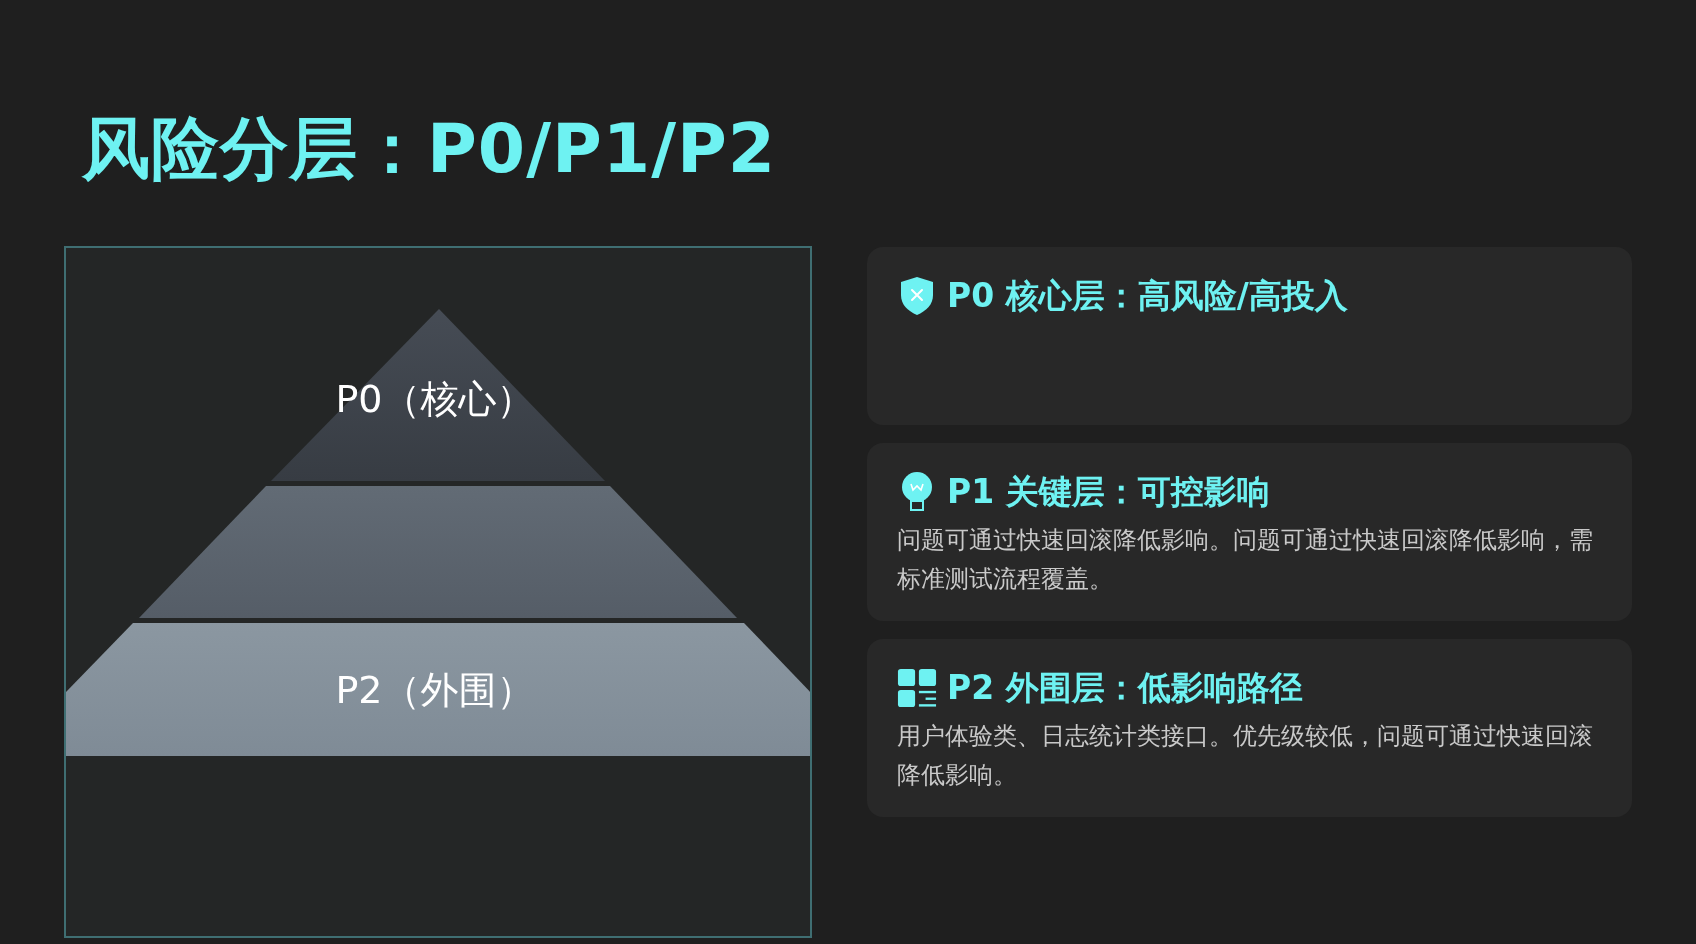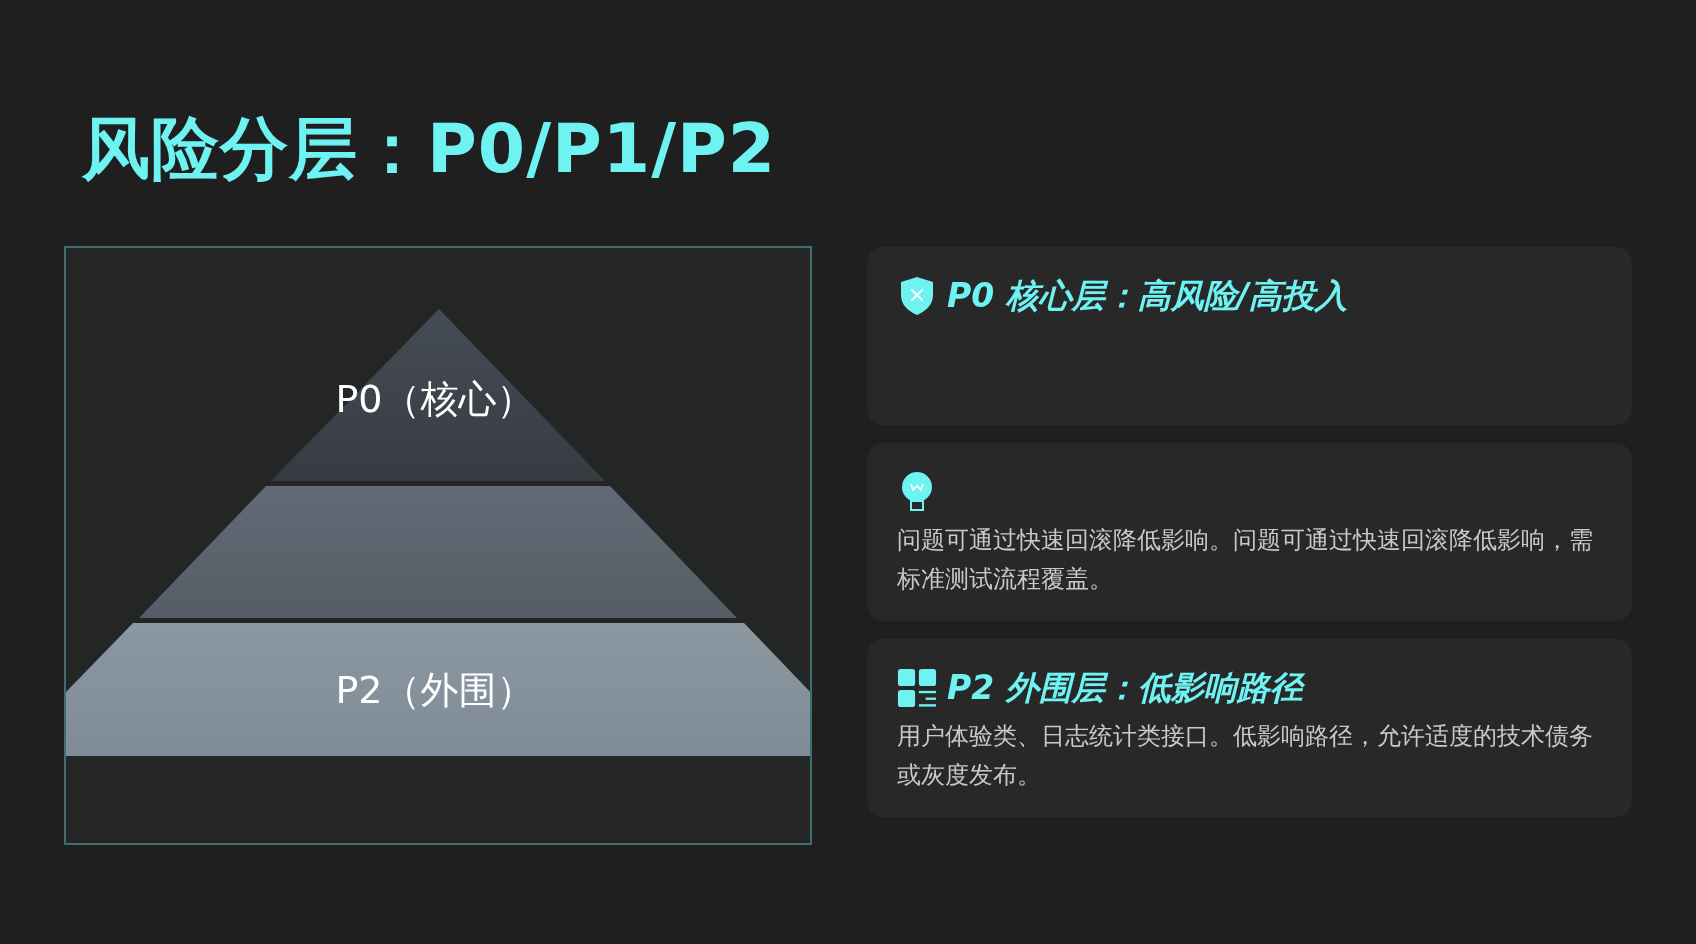--- a/index.html
+++ b/index.html
@@ -13,21 +13,21 @@
     position: absolute; left: 66px; top: 88px;
     margin: 16px;
     font-size: 68px; line-height: 90px; font-weight: bold;
     color: #6ef2f2;
     font-family: "DejaVu Sans", sans-serif;
     letter-spacing: 1px;
     white-space: nowrap;
   }
   .pyramid-frame {
     position: absolute; left: 64px; top: 246px;
-    width: 748px; height: 599px;
+    width: 748px; height: 692px;
     box-sizing: border-box;
     border: 2px solid #3f6e72;
     background: #242626;
     overflow: hidden;
   }
   .pyramid-svg { position: absolute; left: 0; top: 0; }
   .tier-label {
     position: absolute; left: 0; width: 748px; text-align: center;
     color: #ffffff; font-size: 38px; line-height: 50px;
     font-family: "DejaVu Sans", sans-serif;
@@ -37,21 +37,21 @@
   .cards { position: absolute; left: 867px; top: 247px; width: 765px; }
   .card {
     position: absolute; left: 0; width: 765px; height: 178px;
     background: #282828; border-radius: 16px;
     box-sizing: border-box; padding: 26px 30px 0 30px;
   }
   .card-head { display: flex; align-items: center; height: 46px; }
   .card-icon { width: 40px; height: 44px; margin-right: 10px; flex: 0 0 auto; display: flex; align-items: center; justify-content: center; }
   .card-title {
     color: #6ef2f2; font-size: 33px; font-weight: bold; line-height: 46px;
-    font-family: "DejaVu Sans", sans-serif; white-space: nowrap; font-style: italic;
+    font-family: "DejaVu Sans", sans-serif; white-space: nowrap;
   }
   .card-body {
     margin-top: 6px;
     color: #c9c9c9; font-size: 24px; line-height: 39px;
     font-family: "DejaVu Serif", "Liberation Serif", serif;
     width: 710px;
   }
 </style>
 </head>
 <body>
@@ -100,33 +100,34 @@
 
   <div class="card" style="top:196px">
     <div class="card-head">
       <span class="card-icon">
         <svg width="34" height="42" viewBox="0 0 34 42">
           <circle cx="17" cy="16" r="15" fill="#6ef2f2"></circle>
           <path d="M11 13 L13 19 L17 15 L21 19 L23 13" stroke="#ffffff" stroke-width="1.6" fill="none"></path>
           <rect x="11" y="30" width="12" height="9" fill="none" stroke="#6ef2f2" stroke-width="2"></rect>
         </svg>
       </span>
+      <span class="card-title">P1 关键层：可控影响</span>
     </div>
     <div class="card-body">问题可通过快速回滚降低影响。问题可通过快速回滚降低影响，需标准测试流程覆盖。</div>
   </div>
 
   <div class="card" style="top:392px">
     <div class="card-head">
       <span class="card-icon">
         <svg width="42" height="42" viewBox="0 0 42 42">
           <rect x="1" y="1" width="18" height="18" rx="3" fill="#6ef2f2"></rect>
           <rect x="23" y="1" width="18" height="18" rx="3" fill="#6ef2f2"></rect>
           <rect x="1" y="23" width="18" height="18" rx="3" fill="#6ef2f2"></rect>
           <rect x="23" y="24" width="18" height="2.5" fill="#6ef2f2"></rect>
           <rect x="30" y="31" width="11" height="2.5" fill="#6ef2f2"></rect>
           <rect x="23" y="38" width="18" height="2.5" fill="#6ef2f2"></rect>
         </svg>
       </span>
       <span class="card-title">P2 外围层：低影响路径</span>
     </div>
-    <div class="card-body">用户体验类、日志统计类接口。低影响路径，允许适度的技术债务或灰度发布。</div>
+    <div class="card-body">用户体验类、日志统计类接口。优先级较低，问题可通过快速回滚降低影响。</div>
   </div>
 </div>
 
 </body></html>

